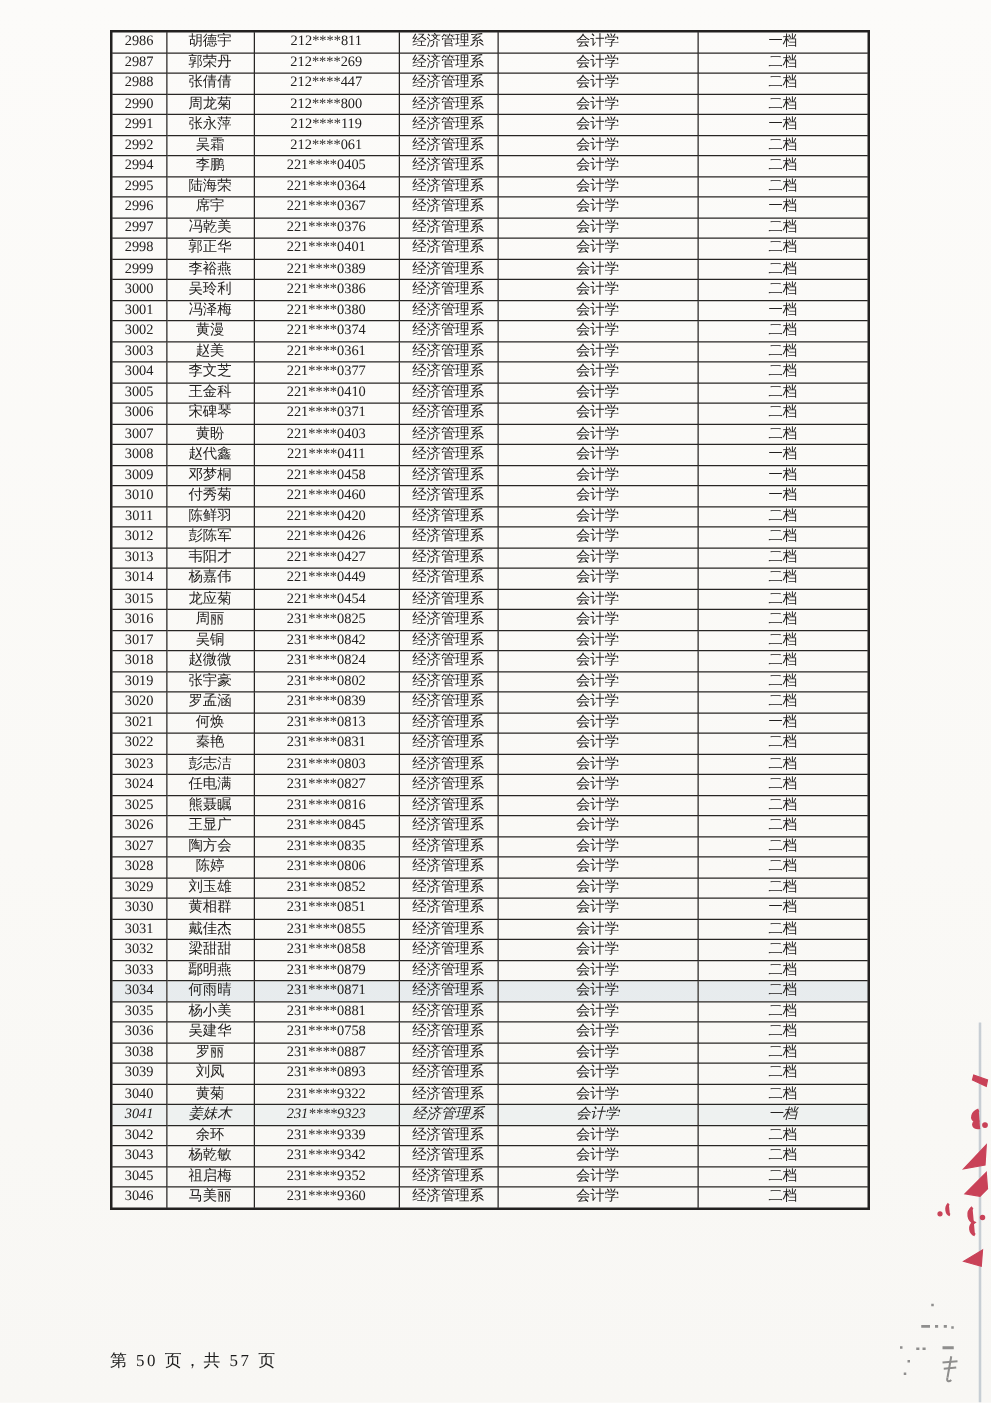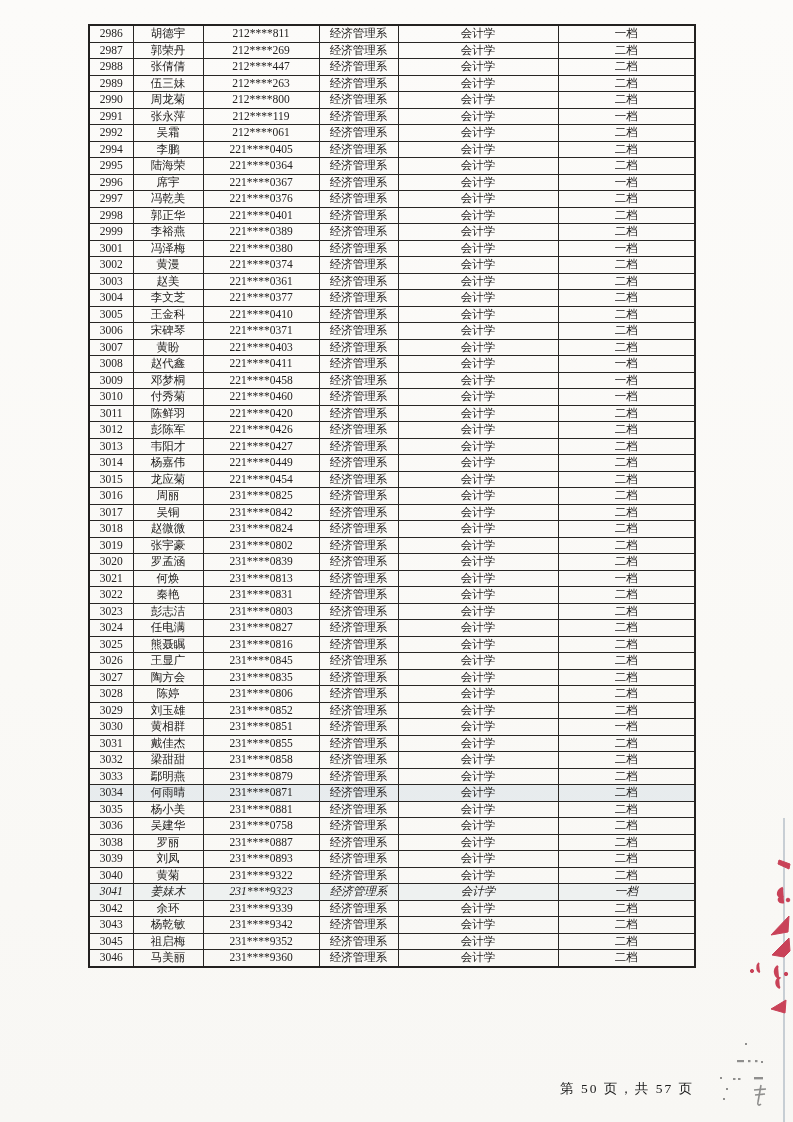--- a/index.html
+++ b/index.html
@@ -24,21 +24,21 @@
     padding:0;overflow:hidden;white-space:nowrap;
     color:#232120;
   }
   table.records{border:2px solid #232120;}
   
   table.records tr:nth-child(47) td{background:rgba(168,190,210,0.22);}
   table.records tr:nth-child(53) td{background:rgba(168,190,210,0.13);font-style:italic;}
   table.records tr:nth-child(58) td{background:rgba(168,190,210,0.12);margin-left:18px;}
   .footer{
     position:absolute;left:88px;top:1080px;width:606px;
-    text-align:right;font-size:13.5px;color:#1c1c1c;
+    text-align:left;font-size:13.5px;color:#1c1c1c;
     letter-spacing:2px;
   }
   .red-ink{position:absolute;left:745px;top:850px;width:48px;height:170px;}
   .red-ink *{fill:var(--red-ink);stroke:var(--red-ink);}
   .edge-line{
     position:absolute;left:783px;top:818px;width:2px;height:304px;
     background:rgba(140,155,172,0.45);
   }
   .gray-marks{position:absolute;left:690px;top:1040px;width:103px;height:82px;opacity:.55;}
 </style>
@@ -75,28 +75,20 @@
         </tr>
         <tr>
           <td>2988</td>
           <td>张倩倩</td>
           <td>212****447</td>
           <td>经济管理系</td>
           <td>会计学</td>
           <td>二档</td>
         </tr>
         <tr>
-          <td>2989</td>
-          <td>伍三妹</td>
-          <td>212****263</td>
-          <td>经济管理系</td>
-          <td>会计学</td>
-          <td>二档</td>
-        </tr>
-        <tr>
           <td>2990</td>
           <td>周龙菊</td>
           <td>212****800</td>
           <td>经济管理系</td>
           <td>会计学</td>
           <td>二档</td>
         </tr>
         <tr>
           <td>2991</td>
           <td>张永萍</td>
@@ -150,20 +142,28 @@
           <td>郭正华</td>
           <td>221****0401</td>
           <td>经济管理系</td>
           <td>会计学</td>
           <td>二档</td>
         </tr>
         <tr>
           <td>2999</td>
           <td>李裕燕</td>
           <td>221****0389</td>
+          <td>经济管理系</td>
+          <td>会计学</td>
+          <td>二档</td>
+        </tr>
+        <tr>
+          <td>3000</td>
+          <td>吴玲利</td>
+          <td>221****0386</td>
           <td>经济管理系</td>
           <td>会计学</td>
           <td>二档</td>
         </tr>
         <tr>
           <td>3001</td>
           <td>冯泽梅</td>
           <td>221****0380</td>
           <td>经济管理系</td>
           <td>会计学</td>

